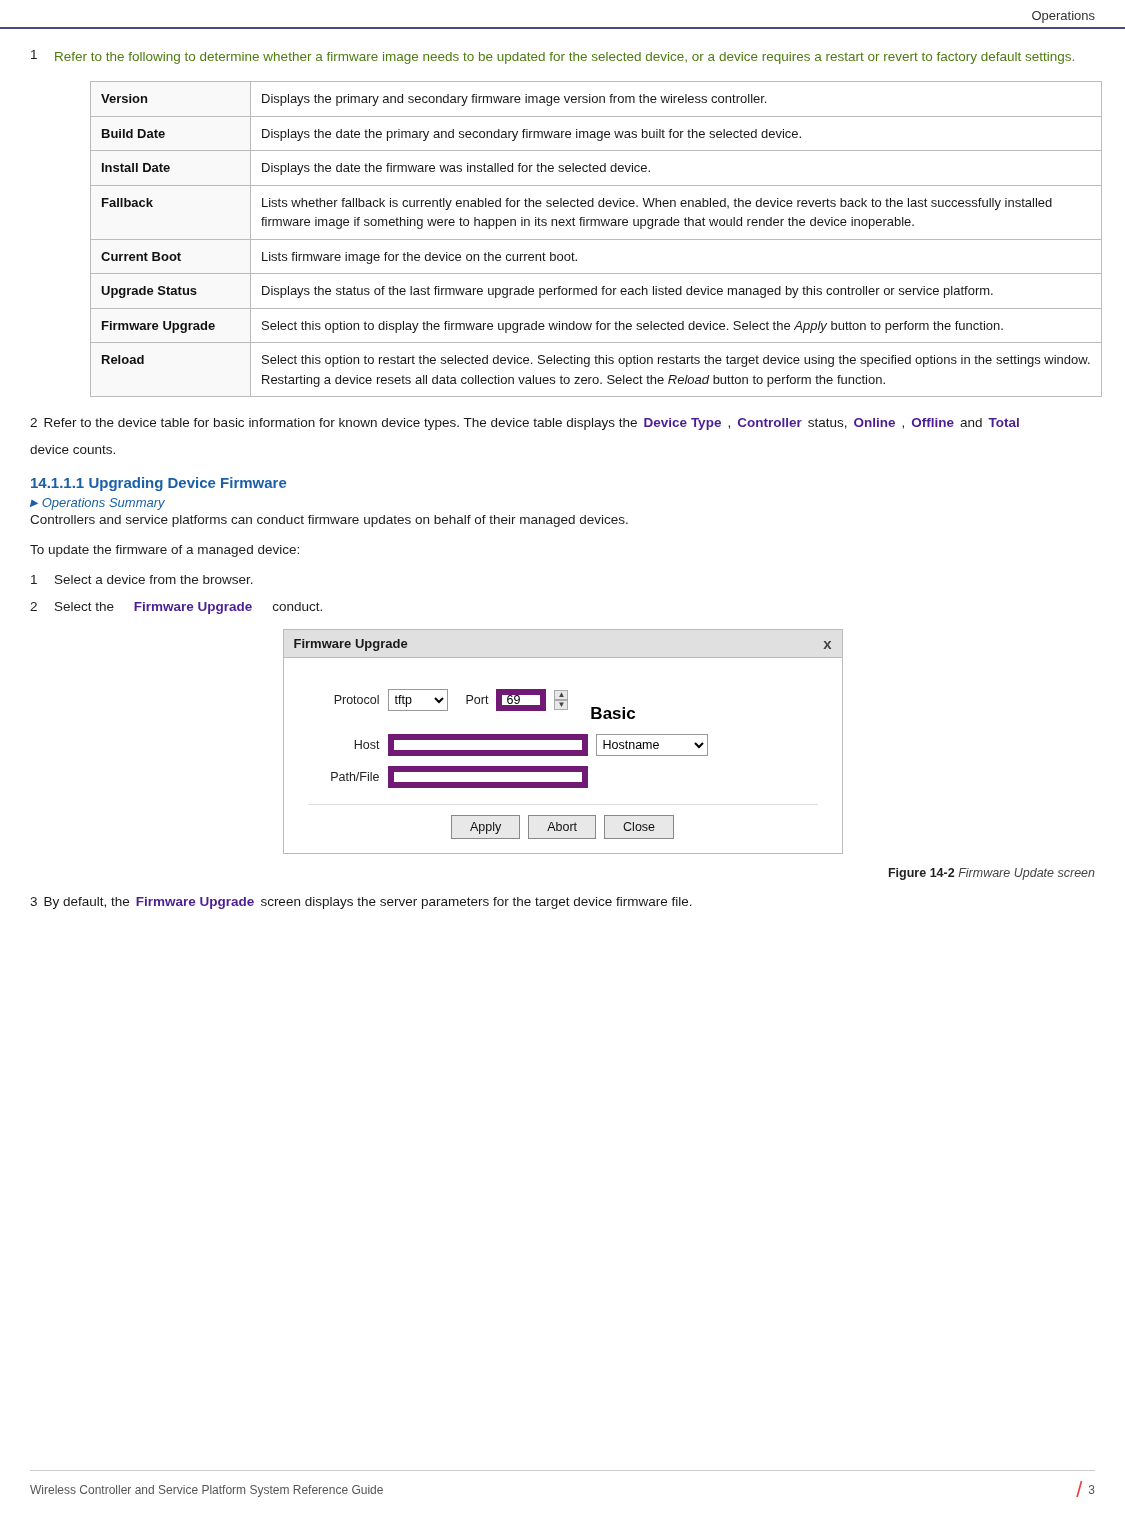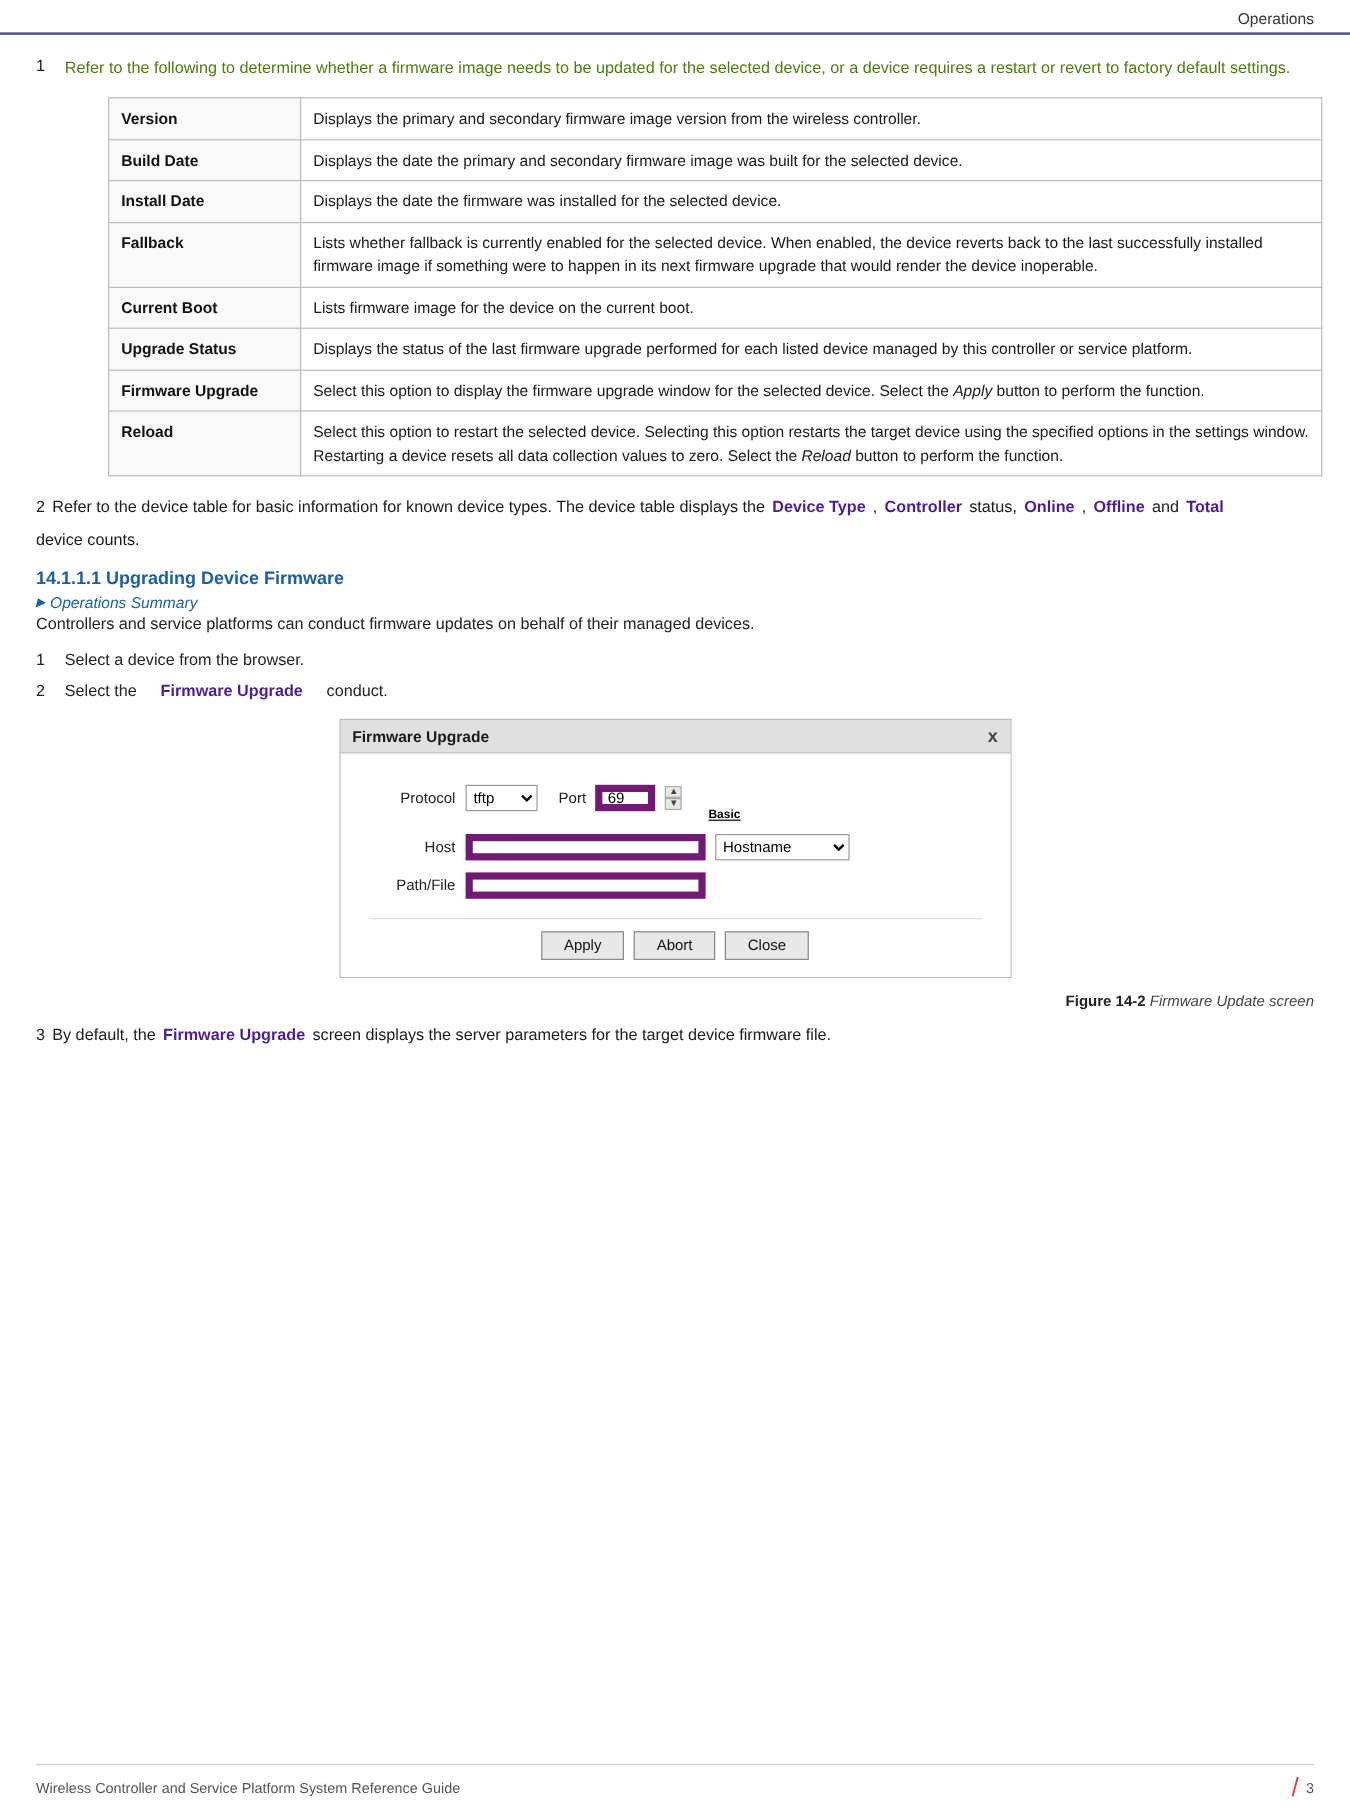--- a/index.html
+++ b/index.html
@@ -147,23 +147,22 @@
       width: 60px;
     }
     .fw-form-hostname-select {
       width: 112px;
     }
     .fw-form-text-input {
       width: 200px;
     }
     .fw-form-link {
       font-weight: bold;
-      font-size: 10px;
+      font-size: 17px;
       color: #000;
-      text-decoration: underline;
       margin-top: 28px;
     }
     .fw-port-spinbox {
       display: flex;
       flex-direction: column;
     }
     .fw-port-spinbox span {
       display: block;
       font-size: 8px;
       line-height: 1;
@@ -289,20 +288,21 @@
     <span>device counts.</span>
   </div>
 
   <div class="section-heading">14.1.1.1 Upgrading Device Firmware</div>
 
   <div class="operations-summary-link">
     <span>Operations Summary</span>
   </div>
 
   <p class="body-para">Controllers and service platforms can conduct firmware updates on behalf of their managed devices.</p>
+  <p class="body-para">To update the firmware of a managed device:</p>
 
   <ul class="steps-list">
     <li>
       <span class="step-num">1</span>
       <span>Select a device from the browser.</span>
     </li>
     <li>
       <span class="step-num">2</span>
       <span>Select the</span>&nbsp;<span class="highlight-blue">Firmware Upgrade</span>&nbsp;<span>conduct.</span>
     </li>

